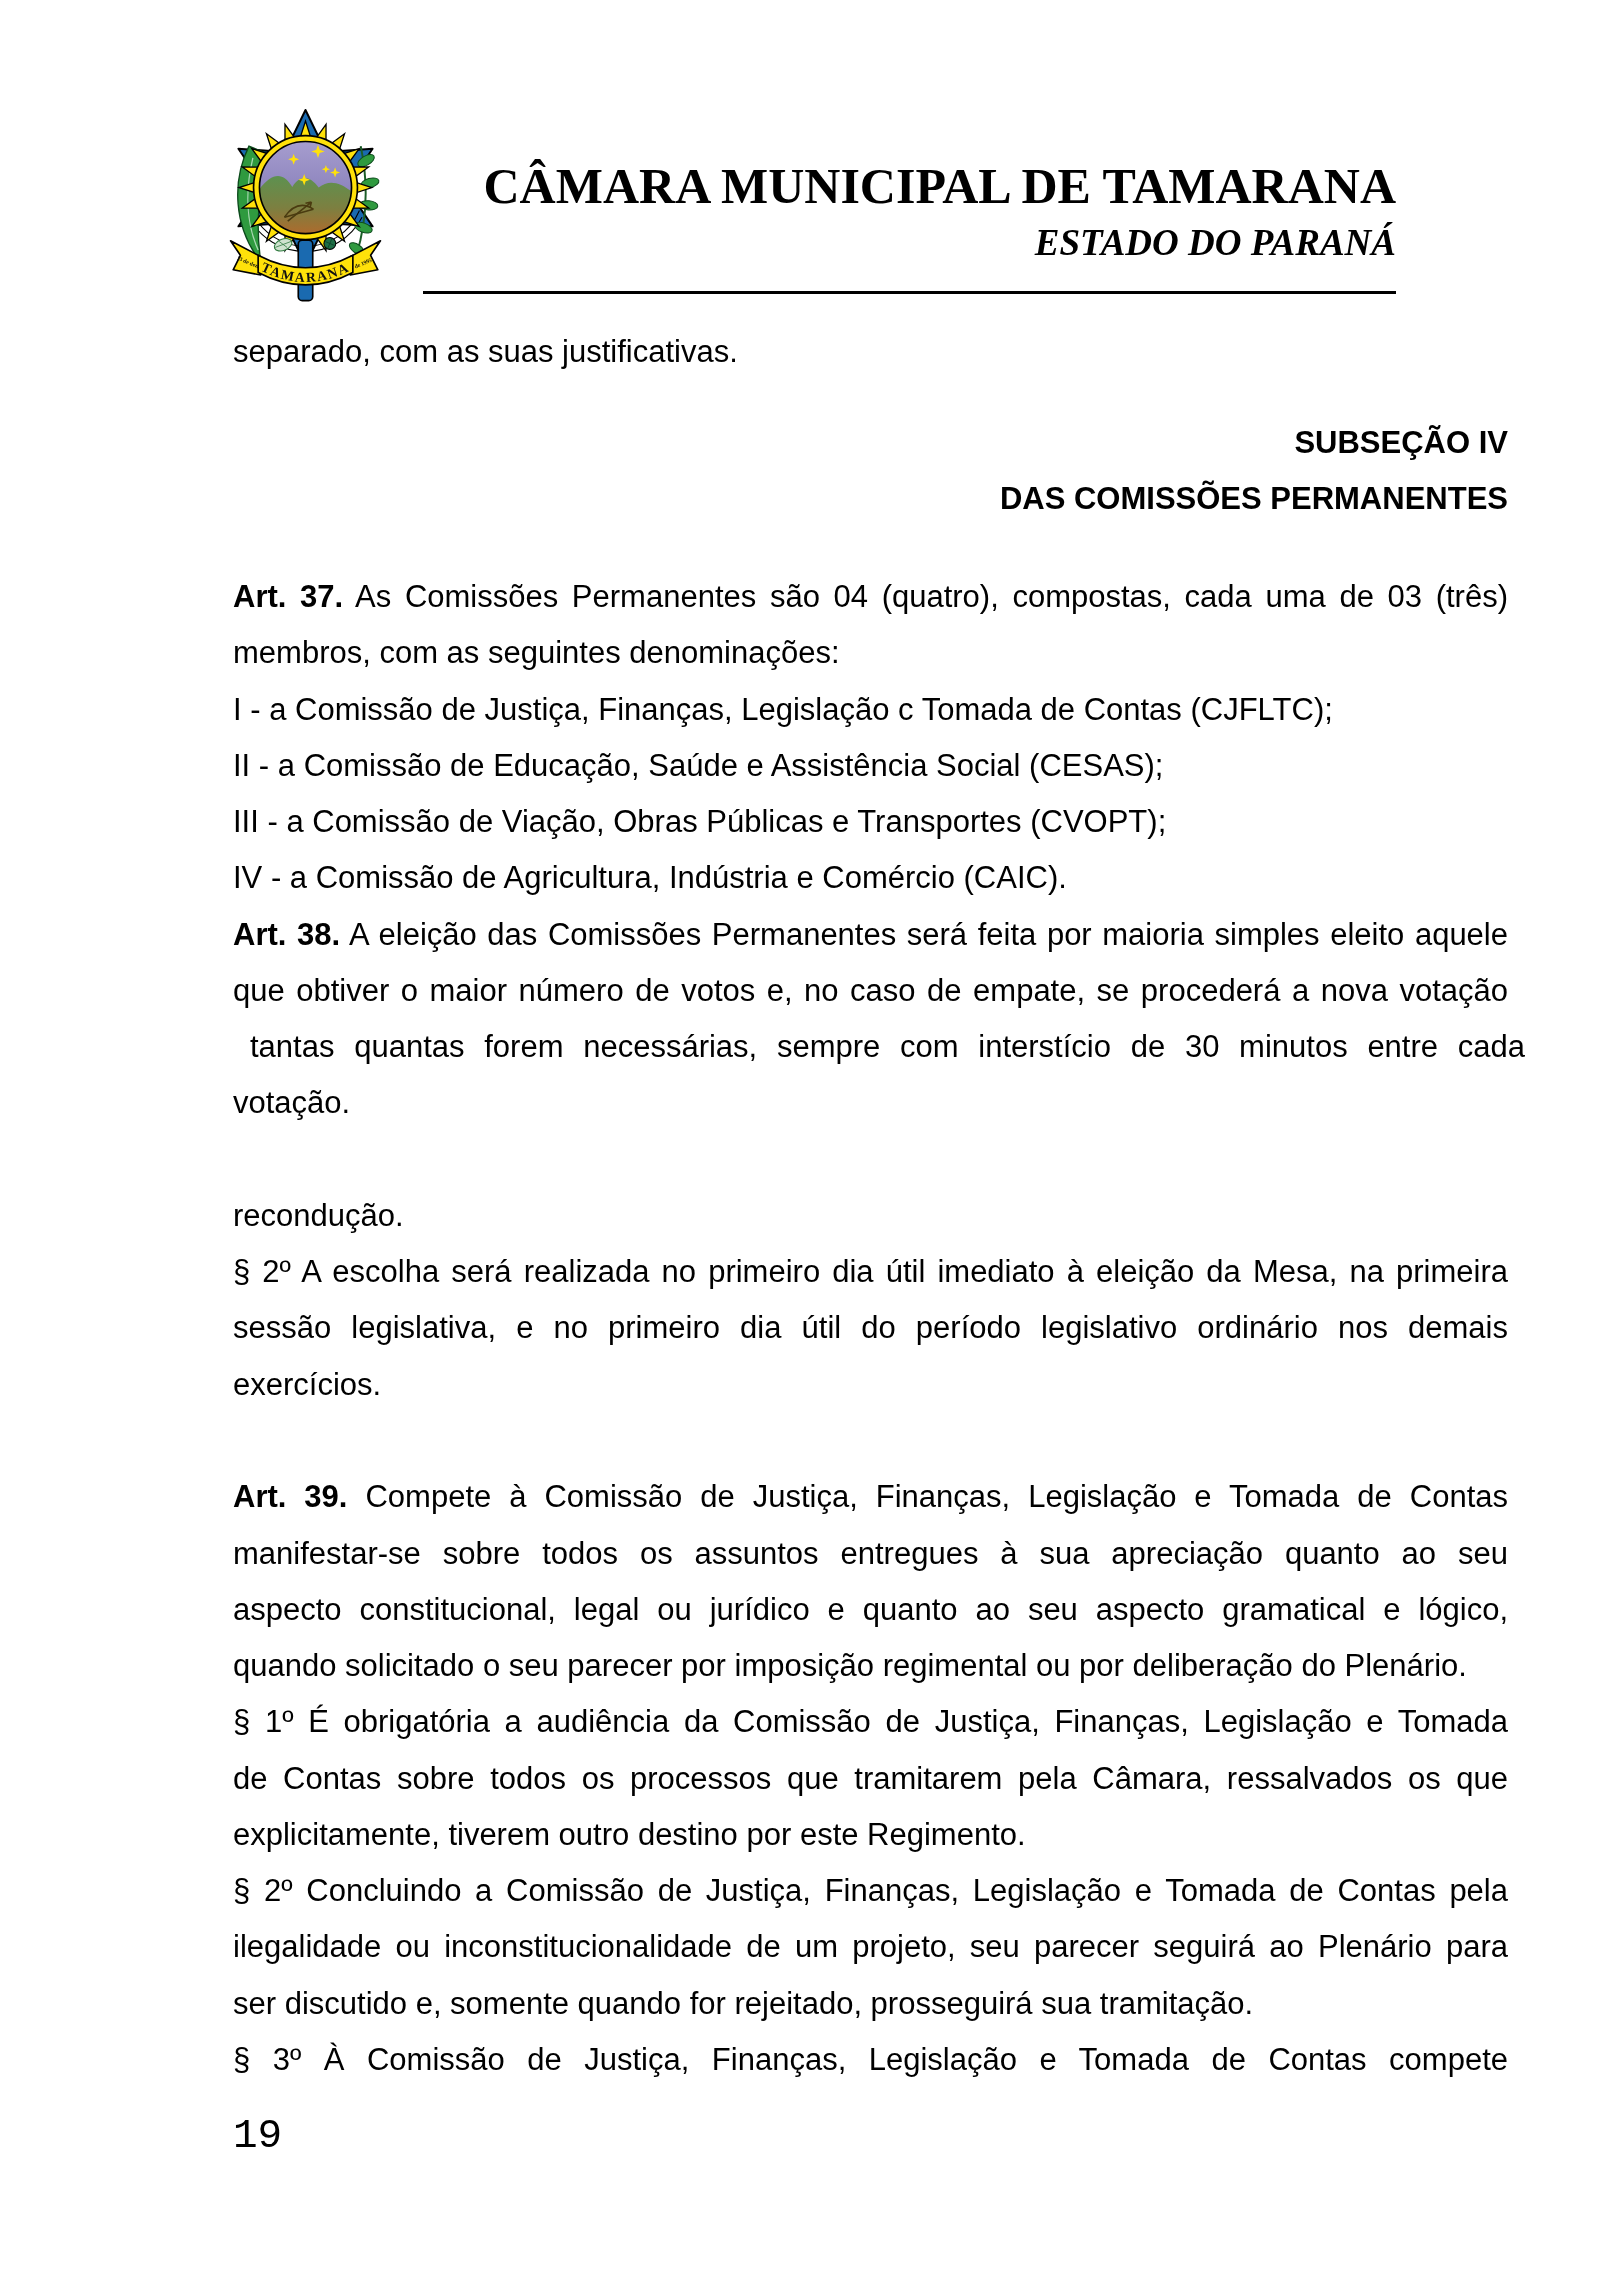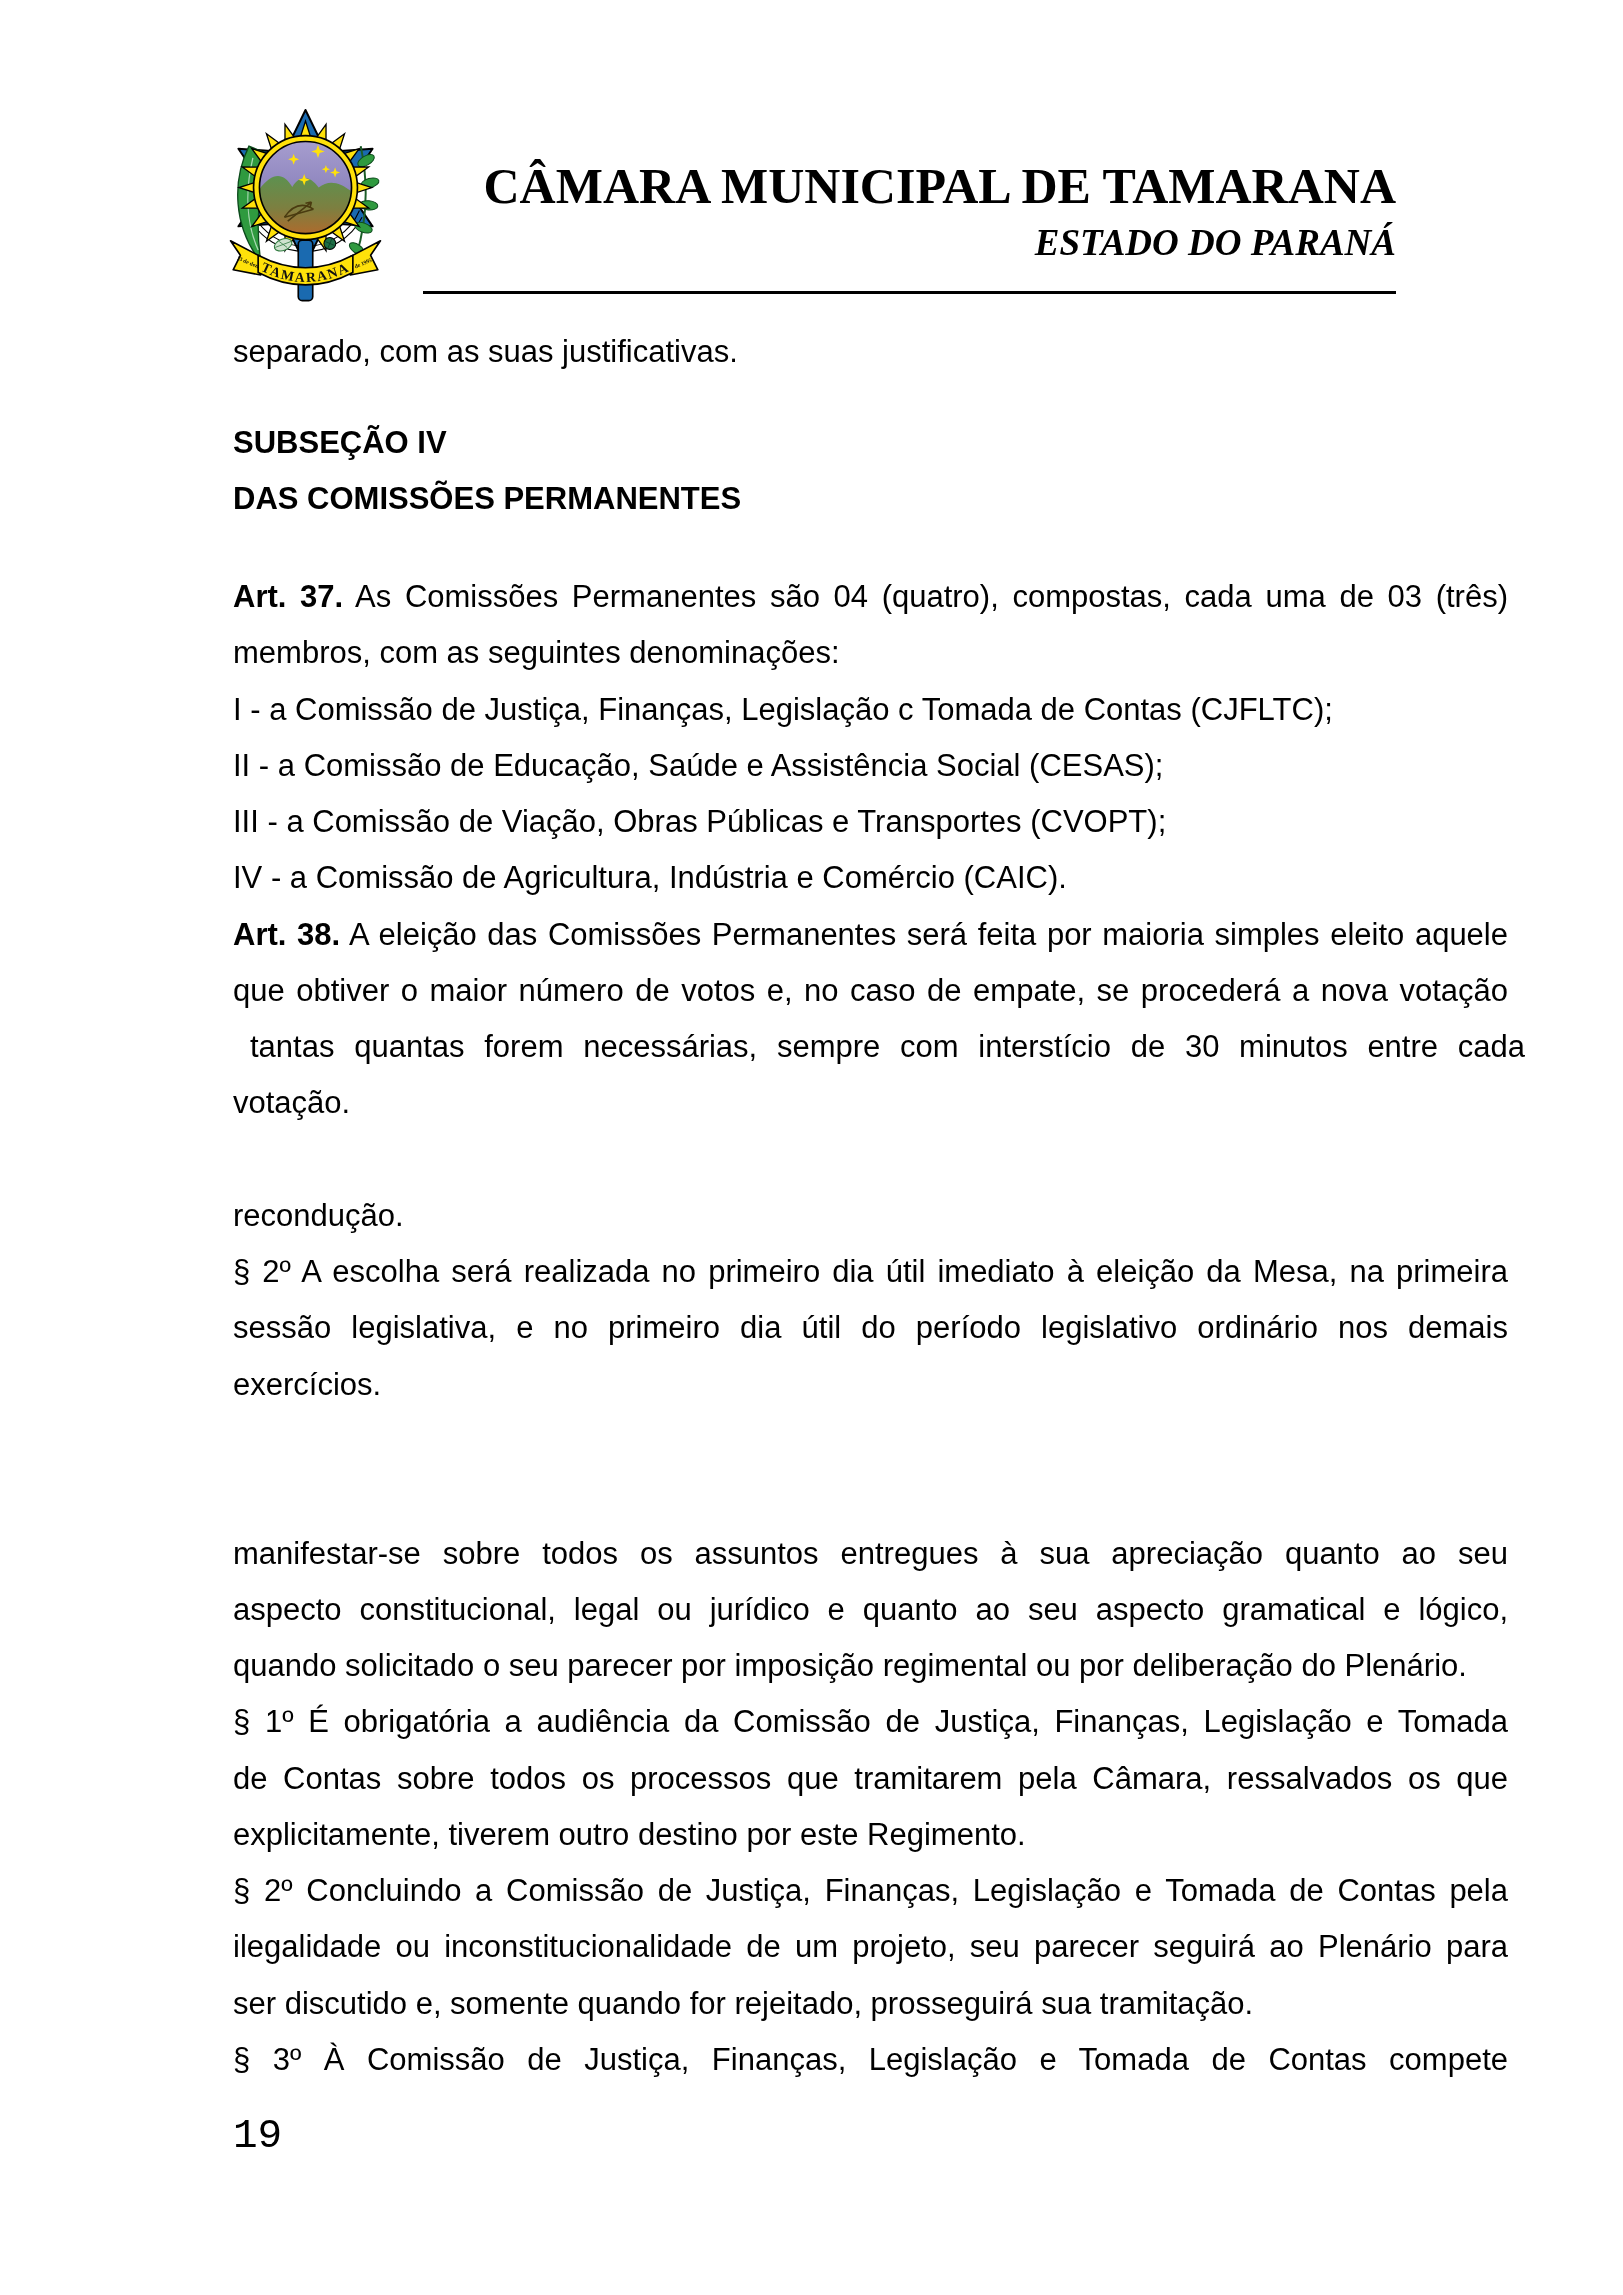--- a/index.html
+++ b/index.html
@@ -36,21 +36,21 @@
     background:#000;
   }
   
   .doc-body{position:absolute;left:0;top:0;width:1623px;height:2295px;}
   .doc-line{
     position:absolute;left:233px;width:1275px;height:56px;
     line-height:56px;font-size:31px;
     white-space:nowrap;
   }
   .a-l{text-align:left;}
-  .a-c{text-align:left;font-weight:bold;}
+  .a-c{text-align:right;font-weight:bold;}
   .a-j{text-align:justify;text-align-last:justify;}
   
   .page-number{
     position:absolute;left:233px;top:2114px;width:1275px;
     text-align:left;
     font-family:Liberation Mono, monospace;
     font-size:41px;line-height:1.1;
   }
 </style>
 </head>
@@ -177,20 +177,21 @@
       <div class="doc-line a-l" style="top: 794px;">III - a Comissão de Viação, Obras Públicas e Transportes (CVOPT);</div>
       <div class="doc-line a-l" style="top: 850px;">IV - a Comissão de Agricultura, Indústria e Comércio (CAIC).</div>
       <div class="doc-line a-j" style="top: 907px;"><b>Art. 38.</b> A eleição das Comissões Permanentes será feita por maioria simples eleito aquele</div>
       <div class="doc-line a-j" style="top: 963px;">que obtiver o maior número de votos e, no caso de empate, se procederá a nova votação</div>
       <div class="doc-line a-j" style="top: 1019px; margin-left: 17px;">tantas quantas forem necessárias, sempre com interstício de 30 minutos entre cada</div>
       <div class="doc-line a-l" style="top: 1075px;">votação.</div>
       <div class="doc-line a-l" style="top: 1188px;">recondução.</div>
       <div class="doc-line a-j" style="top: 1244px;">§ 2º A escolha será realizada no primeiro dia útil imediato à eleição da Mesa, na primeira</div>
       <div class="doc-line a-j" style="top: 1300px;">sessão legislativa, e no primeiro dia útil do período legislativo ordinário nos demais</div>
       <div class="doc-line a-l" style="top: 1357px;">exercícios.</div>
+      <div class="doc-line a-j" style="top: 1469px;"><b>Art. 39.</b> Compete à Comissão de Justiça, Finanças, Legislação e Tomada de Contas</div>
       <div class="doc-line a-j" style="top: 1526px;">manifestar-se sobre todos os assuntos entregues à sua apreciação quanto ao seu</div>
       <div class="doc-line a-j" style="top: 1582px;">aspecto constitucional, legal ou jurídico e quanto ao seu aspecto gramatical e lógico,</div>
       <div class="doc-line a-l" style="top: 1638px;">quando solicitado o seu parecer por imposição regimental ou por deliberação do Plenário.</div>
       <div class="doc-line a-j" style="top: 1694px;">§ 1º É obrigatória a audiência da Comissão de Justiça, Finanças, Legislação e Tomada</div>
       <div class="doc-line a-j" style="top: 1751px;">de Contas sobre todos os processos que tramitarem pela Câmara, ressalvados os que</div>
       <div class="doc-line a-l" style="top: 1807px;">explicitamente, tiverem outro destino por este Regimento.</div>
       <div class="doc-line a-j" style="top: 1863px;">§ 2º Concluindo a Comissão de Justiça, Finanças, Legislação e Tomada de Contas pela</div>
       <div class="doc-line a-j" style="top: 1919px;">ilegalidade ou inconstitucionalidade de um projeto, seu parecer seguirá ao Plenário para</div>
       <div class="doc-line a-l" style="top: 1976px;">ser discutido e, somente quando for rejeitado, prosseguirá sua tramitação.</div>
       <div class="doc-line a-j" style="top: 2032px;">§ 3º À Comissão de Justiça, Finanças, Legislação e Tomada de Contas compete</div>

